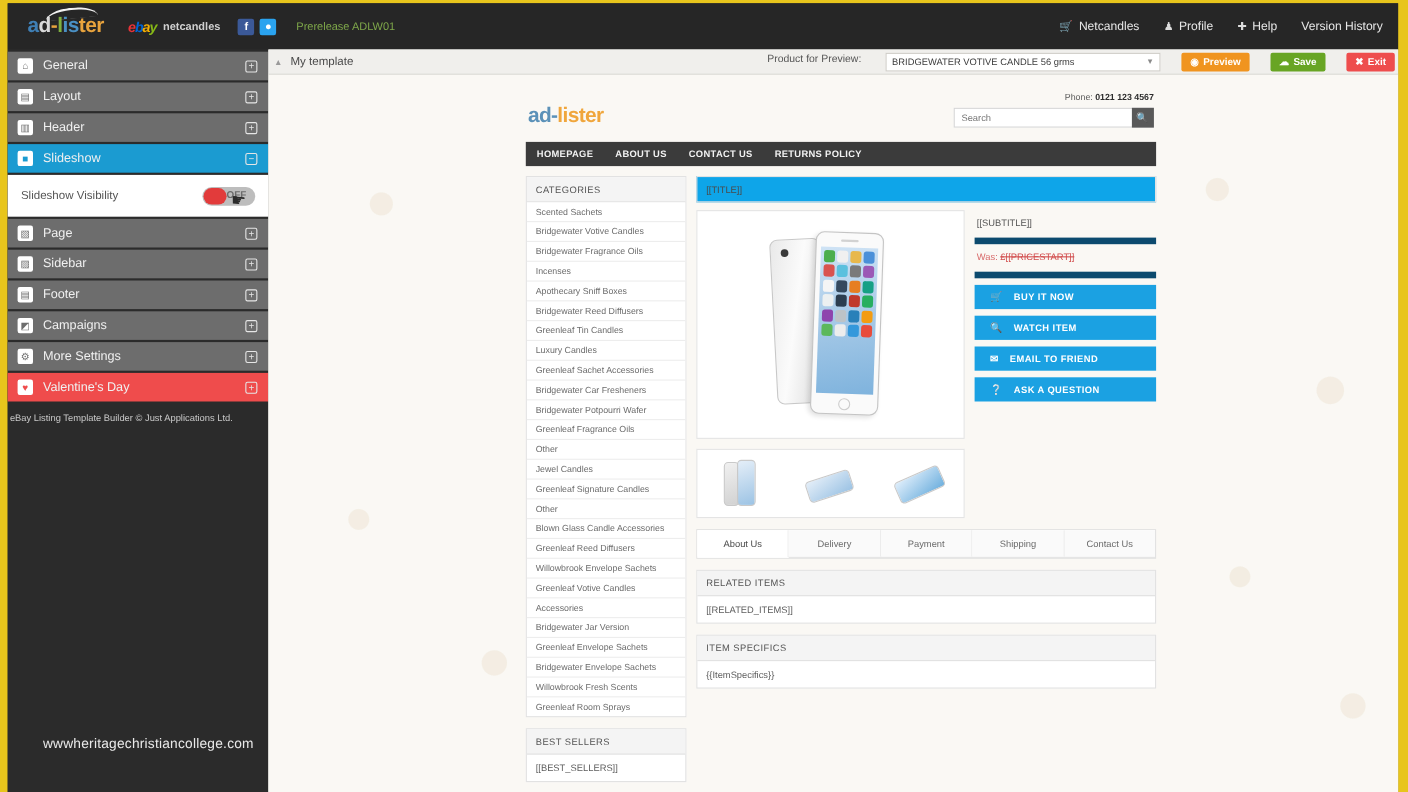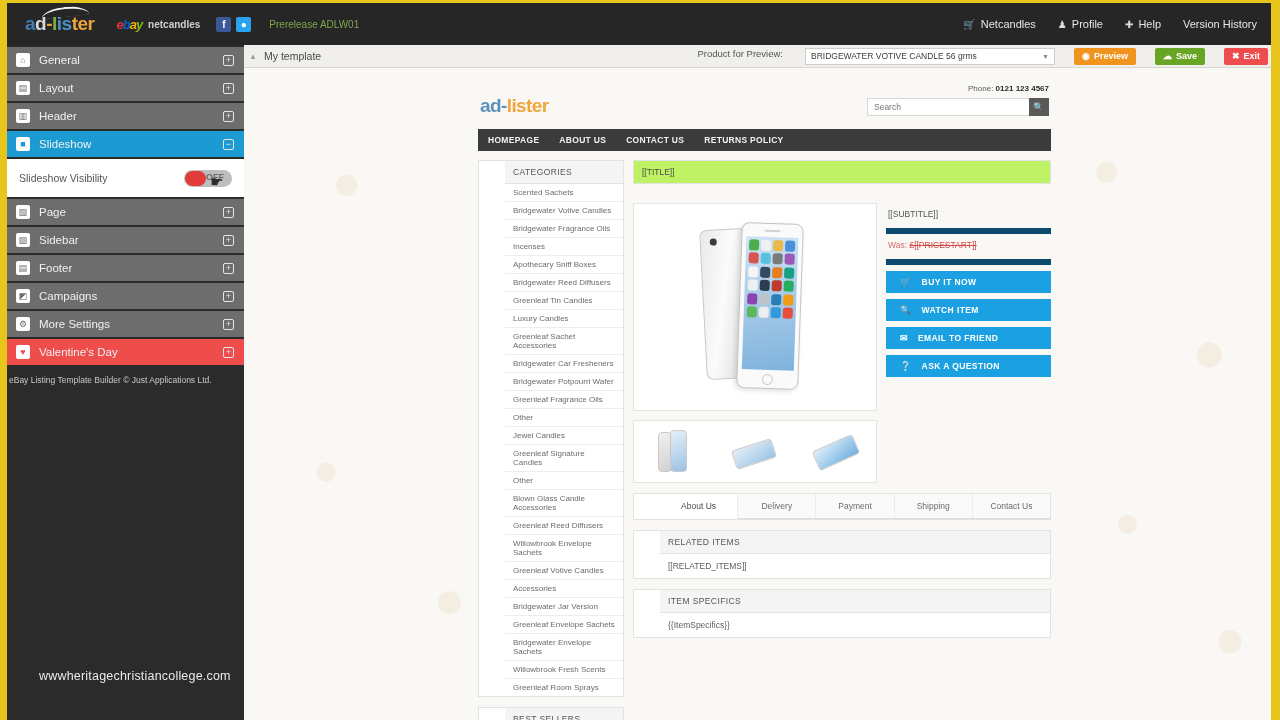--- a/index.html
+++ b/index.html
@@ -220,37 +220,37 @@
     padding-left: 10px; gap: 20px;
   }
   .tpl-nav a {
     color: #f2f2f2; font-size: 8.5px; font-weight: bold;
     letter-spacing: .3px; text-decoration: none; cursor: pointer;
   }
   .tpl-body { display: flex; gap: 9px; margin-top: 9px; }
   .col-left { width: 146px; }
   .col-right { flex: 1; }
 
-  .panel { background: #fff; border: 1px solid #e2e2e2; margin-bottom: 10px; padding-left: 26px; }
+  .panel { background: #fff; border: 1px solid #e2e2e2; margin-bottom: 10px; }
   .panel-head {
     background: #f4f4f4; border-bottom: 1px solid #e2e2e2;
     padding: 6px 8px; font-size: 8.5px; color: #555; letter-spacing: .4px;
   }
   .cat-list { background: #fff; }
   .cat-item {
     padding: 4px 8px; font-size: 8px; color: #6c6c6c;
     border-bottom: 1px solid #ededed; cursor: pointer;
   }
   .cat-item:last-child { border-bottom: 0; }
   .panel-body { padding: 7px 8px; font-size: 8.5px; color: #5e5e5e; }
 
   .title-bar {
-    background: #bef264; border: 1px solid #e2e2e2;
+    background: #0ea5e9; border: 1px solid #e2e2e2;
     padding: 6px 8px; font-size: 8.5px; color: #4a4a4a;
-    margin-bottom: 19px;
+    margin-bottom: 7px;
   }
   .prod-row { display: flex; gap: 9px; }
   .prod-img {
     width: 244px; height: 208px; background: #fff;
     border: 1px solid #e4e4e4;
     display: flex; align-items: center; justify-content: center;
   }
   .prod-info { flex: 1; }
   .info-line {
     font-size: 8.5px; padding: 6px 2px 9px 2px;

